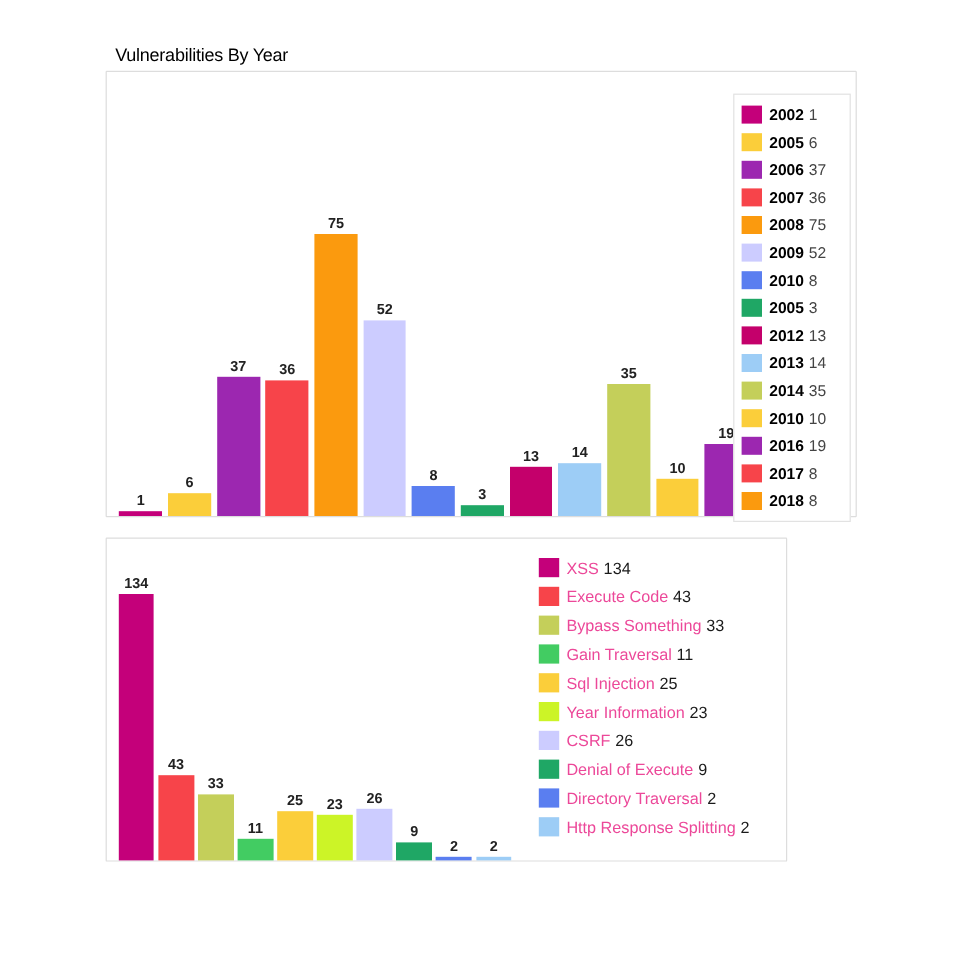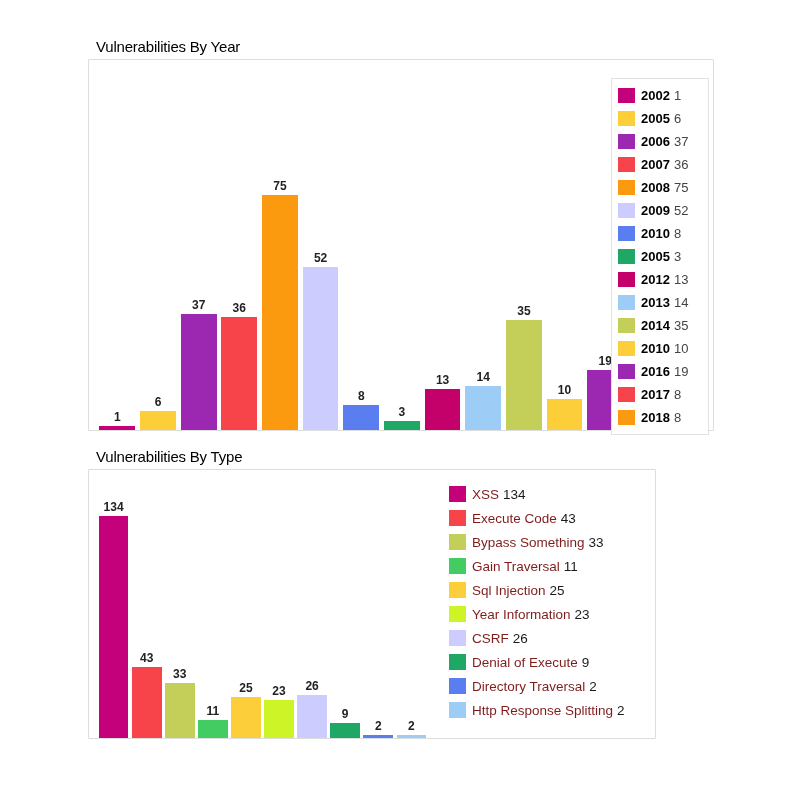--- a/index.html
+++ b/index.html
@@ -81,21 +81,21 @@
   .lg-key { font-weight: bold; color: #000000; }
   .lg-val { color: #444444; margin-left: 4px; }
 
   
   #legend-year .legend-row { height: 23px; font-size: 13px; }
   #legend-year .swatch { width: 17px; height: 15px; }
 
   
   #legend-type .legend-row { height: 24px; font-size: 13.5px; }
   #legend-type .swatch { width: 17px; height: 16px; }
-  #legend-type .lg-key { font-weight: normal; color: #7f1d1d; }
+  #legend-type .lg-key { font-weight: normal; color: #ec4899; }
   #legend-type .lg-val { color: #1a1a1a; margin-left: 4px; }
 </style>
 </head>
 <body>
 
 <div class="page">
 
   <div class="chart-block" style="left:88px; top:38px; width:626px;">
 
     <div class="chart-title">Vulnerabilities By Year</div>
@@ -240,21 +240,20 @@
             <span class="swatch" style="background: rgb(251, 154, 14);"></span>
             <span class="lg-key">2018</span>
             <span class="lg-val">8</span>
           </div>
         </div>
     </div>
   </div>
 
   <div class="chart-block" style="left:88px; top:448px; width:568px;">
 
-    <div class="chart-title">Vulnerabilities By Type</div>
 
     <div class="panel" style="height:270px;">
 
       <div class="plot" id="plot-type" style="height:262px; padding:0 6px 0 8px; width:345px;">
           <div class="bar-slot" style="width: 10%;">
             <div class="bar-label">134</div>
             <div class="bar" title="XSS 134" style="height: 222px; background: rgb(196, 0, 122); width: 90%;"></div>
           </div>
           <div class="bar-slot" style="width: 10%;">
             <div class="bar-label">43</div>

